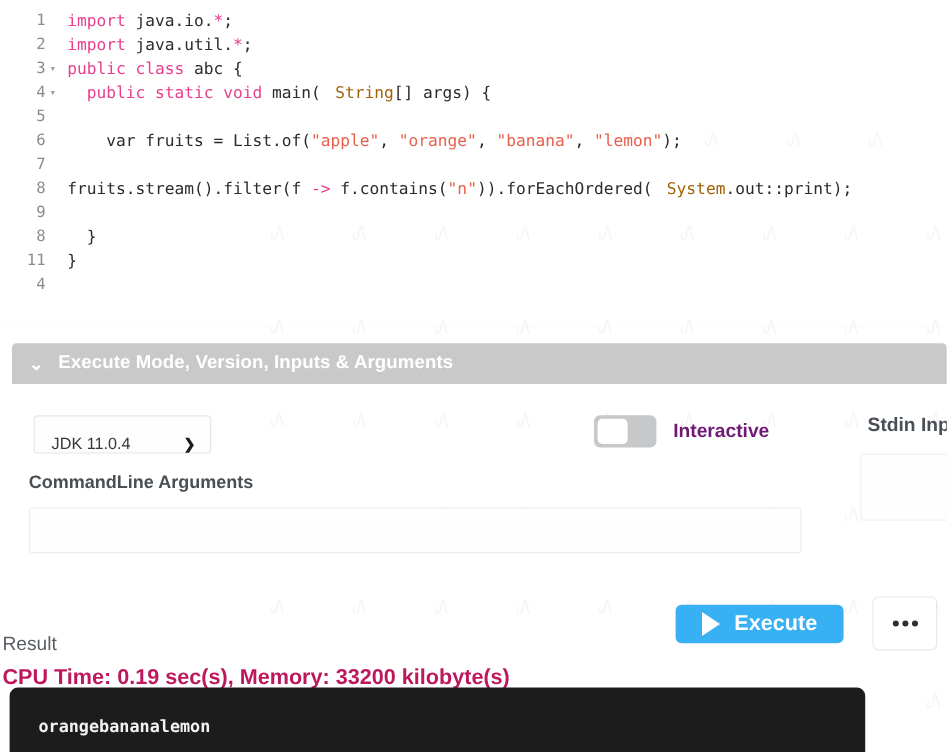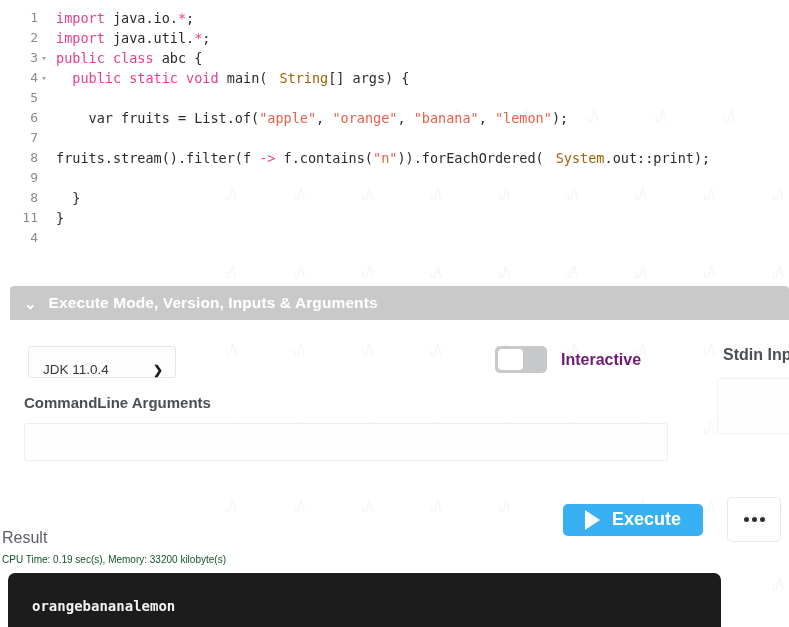--- a/index.html
+++ b/index.html
@@ -251,23 +251,23 @@
   .result-title {
     position: absolute;
     left: 2px; top: 529px;
     font-size: 16px;
     color: #5a5f65;
     z-index: 2;
   }
   .result-stats {
     position: absolute;
     left: 2px; top: 554px;
-    font-size: 10px;
-    font-weight: normal;
-    color: #14532d;
+    font-size: 18px;
+    font-weight: bold;
+    color: #be185d;
     z-index: 2;
   }
   .console {
     position: absolute;
     left: 8px; top: 573px;
     width: 713px; height: 54px;
     background: #1c1c1c;
     border-radius: 7px 7px 0 0;
     z-index: 2;
     overflow: hidden;

